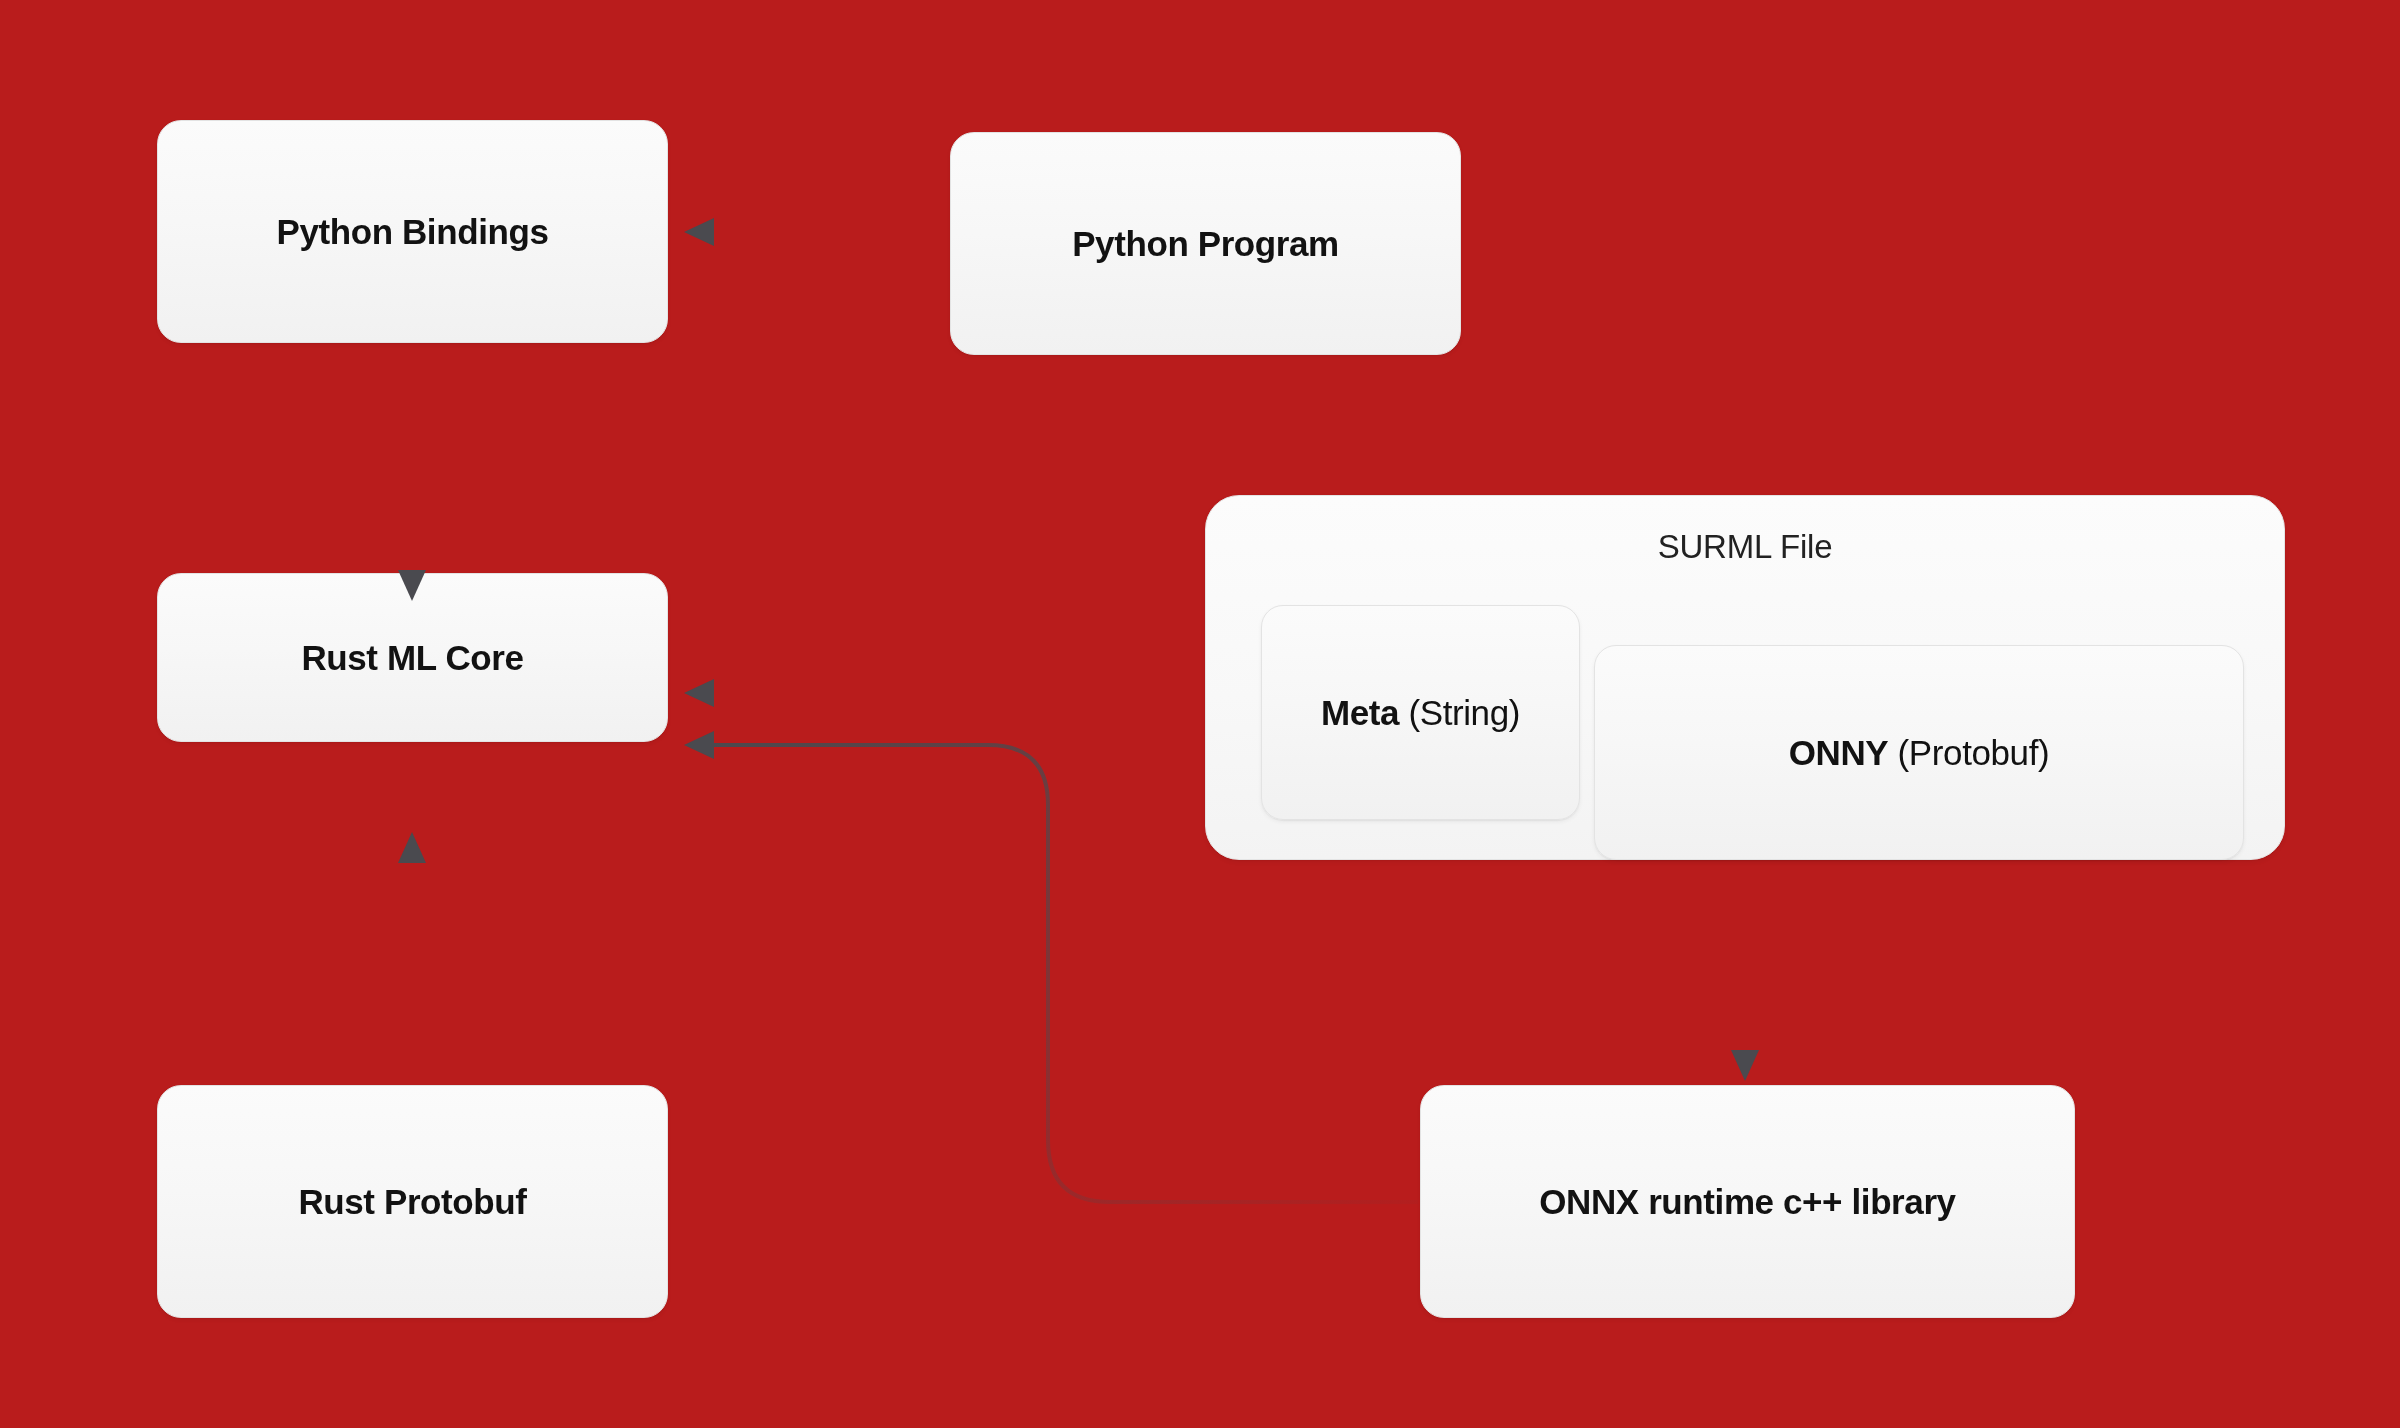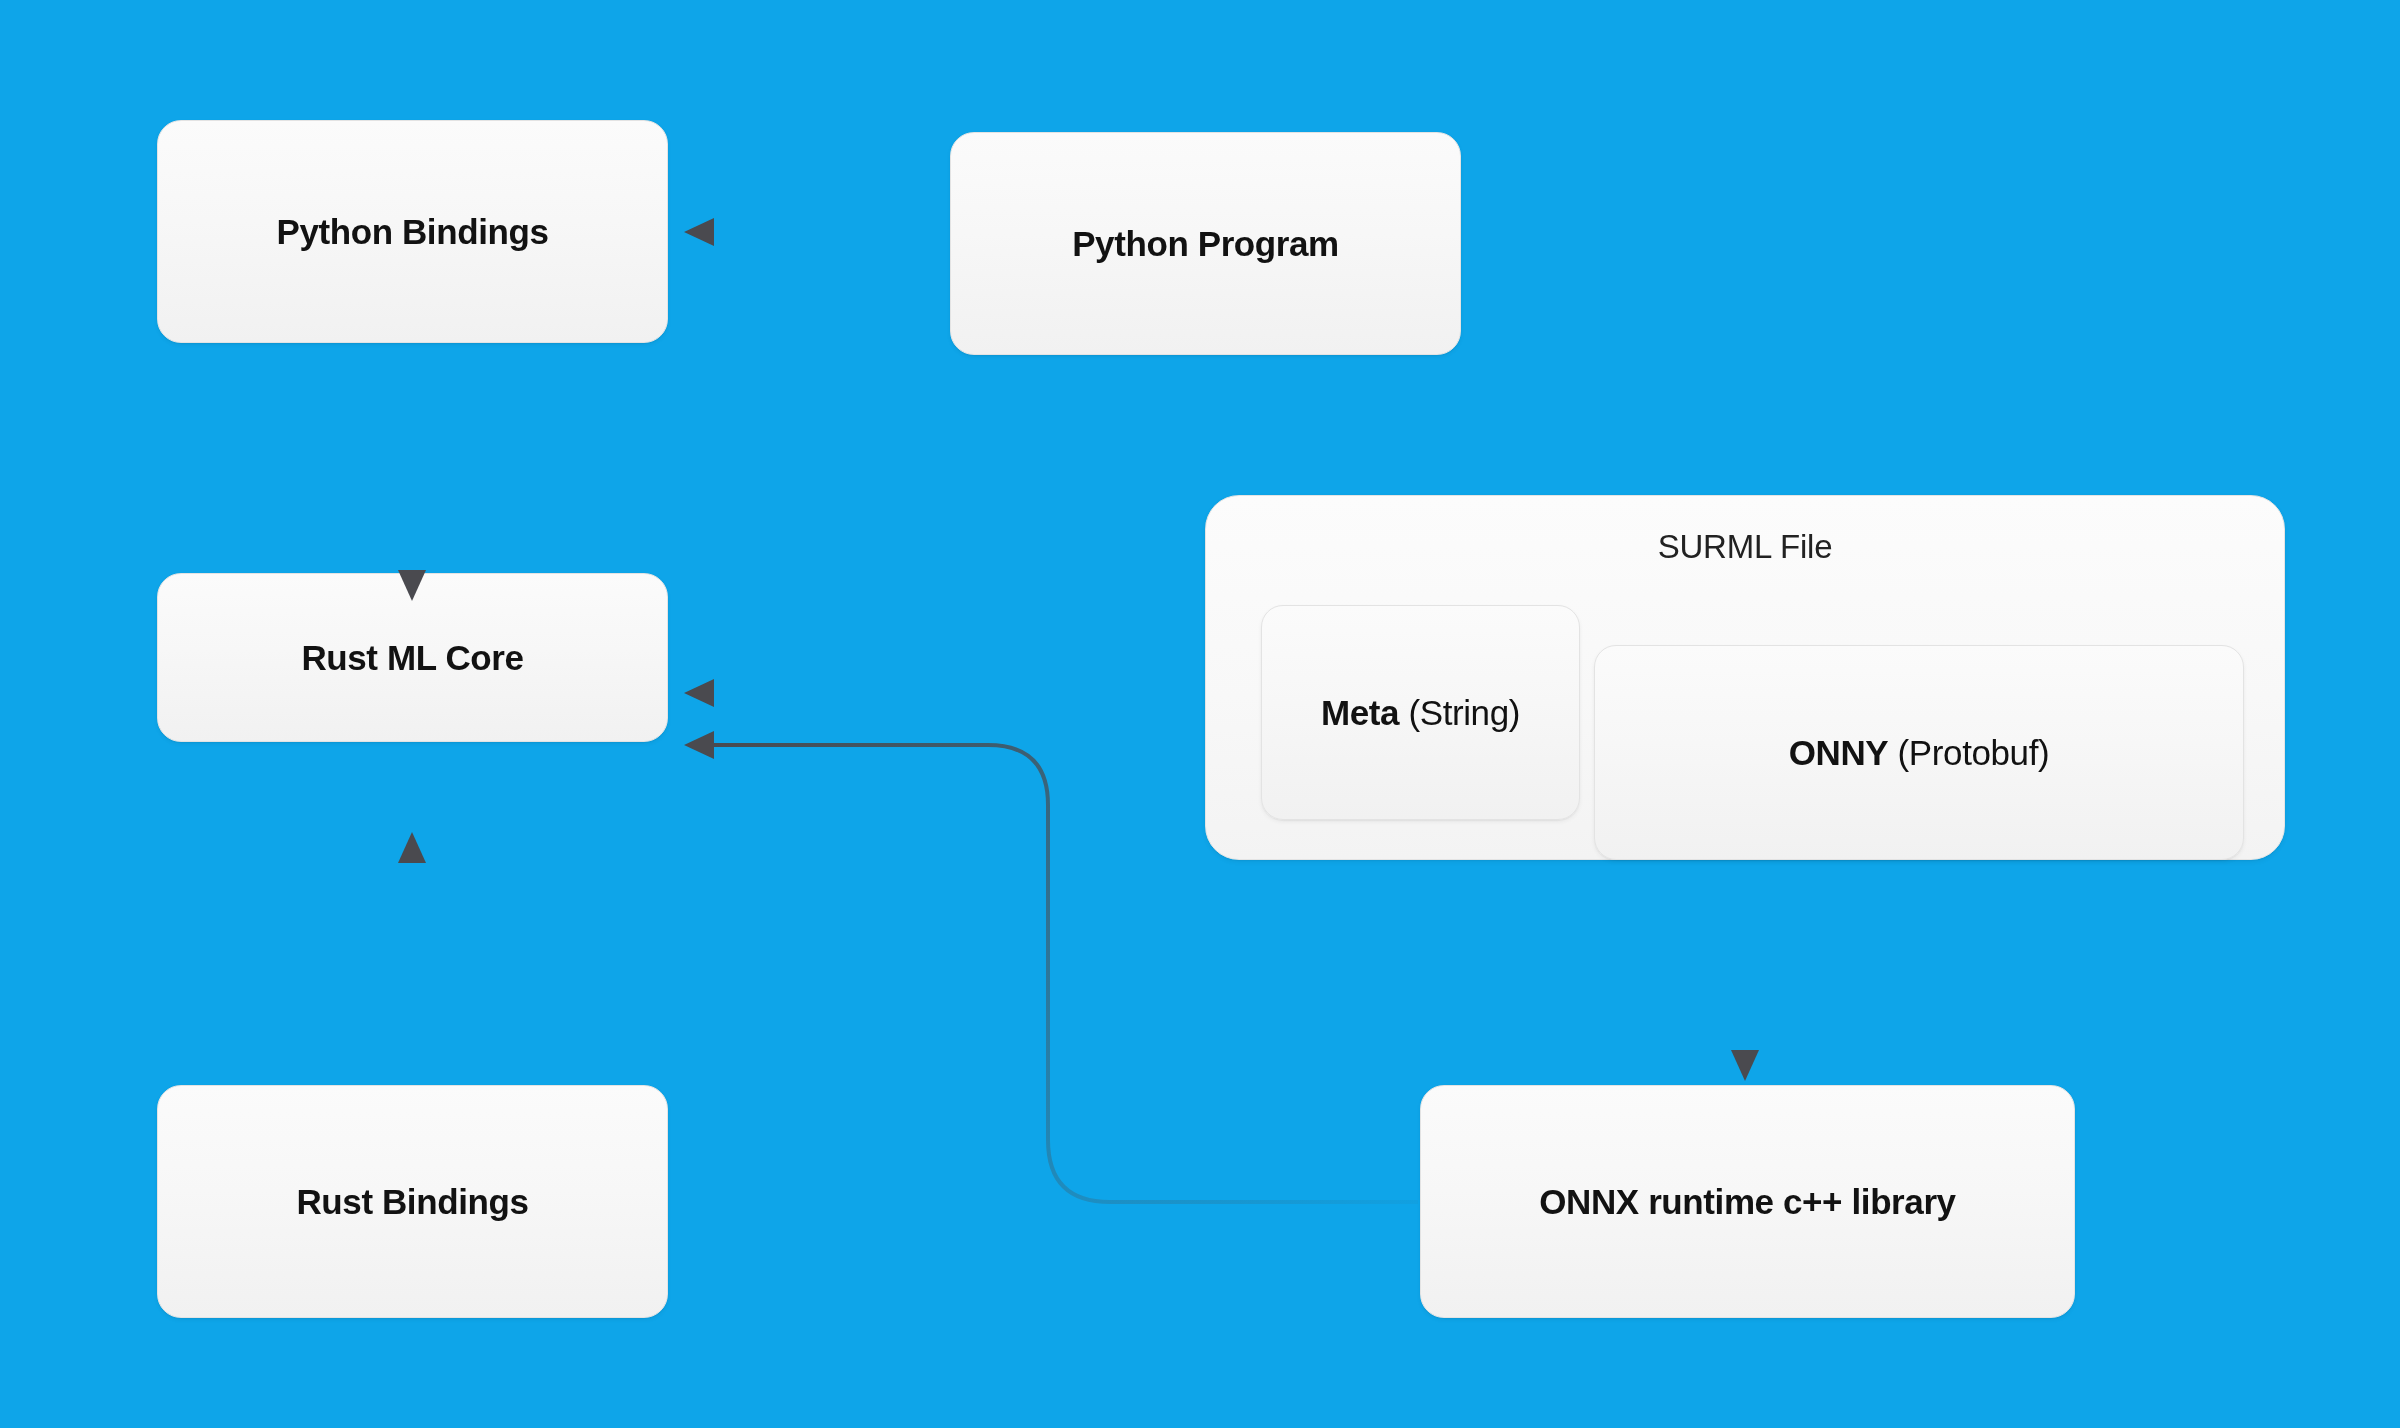--- a/index.html
+++ b/index.html
@@ -7,21 +7,21 @@
     padding: 0;
     background: #ffffff;
   }
   body {
     font-family: "Liberation Sans", sans-serif;
   }
   #canvas {
     position: relative;
     width: 2400px;
     height: 1428px;
-    background: #0ea5e9;
+    background: #b91c1c;
     overflow: hidden;
   }
   .node {
     position: absolute;
     box-sizing: border-box;
     border-radius: 24px;
     background: linear-gradient(180deg, #fbfbfb 0%, #f7f7f7 45%, #f1f1f1 100%);
     border: 1px solid #e3e3e3;
     box-shadow: 0 2px 4px rgba(0,0,0,0.055), 0 1px 1px rgba(0,0,0,0.04);
     display: flex;
@@ -135,21 +135,21 @@
 
   <div class="node" style="left:950px; top:132px; width:511px; height:223px;">
     <span class="node-label">Python Program</span>
   </div>
 
   <div class="node" style="left:157px; top:573px; width:511px; height:169px;">
     <span class="node-label">Rust ML Core</span>
   </div>
 
   <div class="node" style="left:157px; top:1085px; width:511px; height:233px;">
-    <span class="node-label">Rust Bindings</span>
+    <span class="node-label">Rust Protobuf</span>
   </div>
 
   <div class="node" style="left:1420px; top:1085px; width:655px; height:233px;">
     <span class="node-label">ONNX runtime c++ library</span>
   </div>
 
   <div class="group" style="left:1205px; top:495px; width:1080px; height:365px;">
     <div class="group-title">SURML File</div>
   </div>
 

